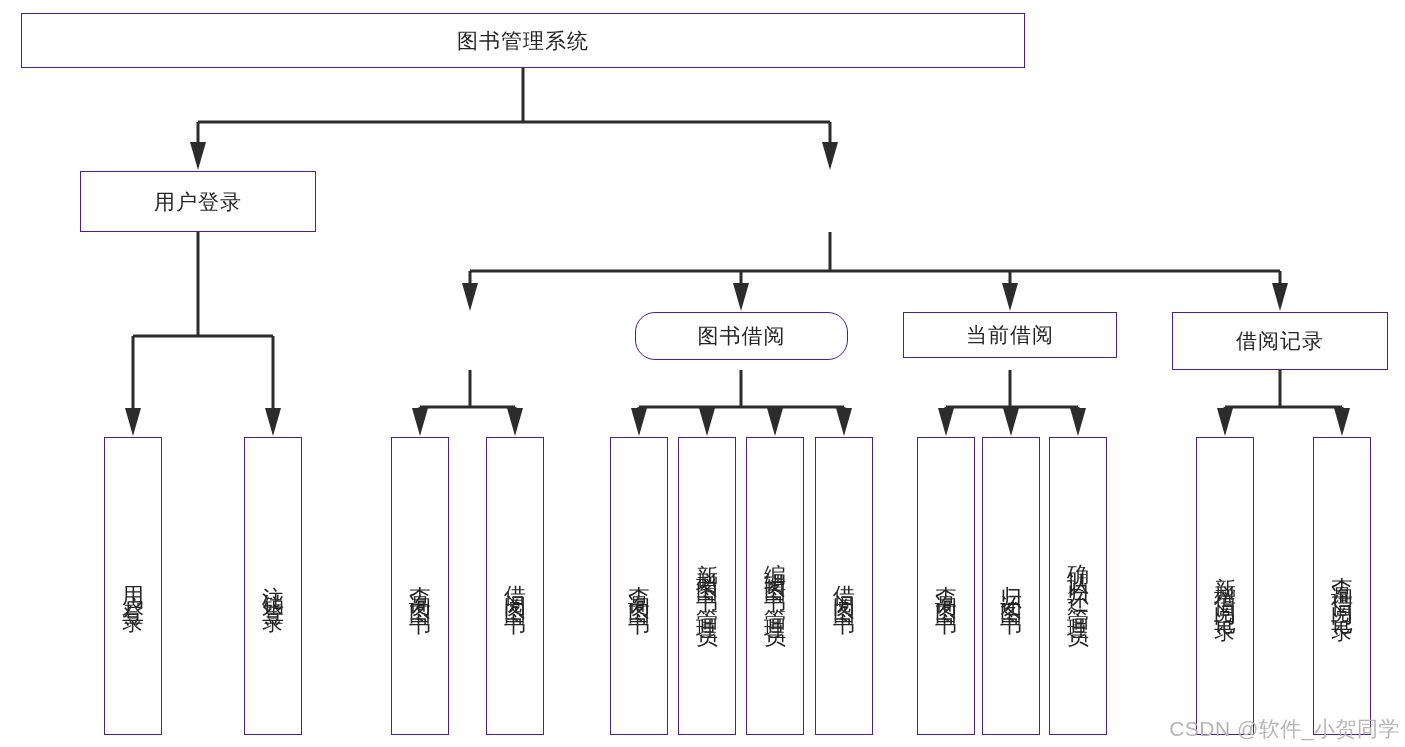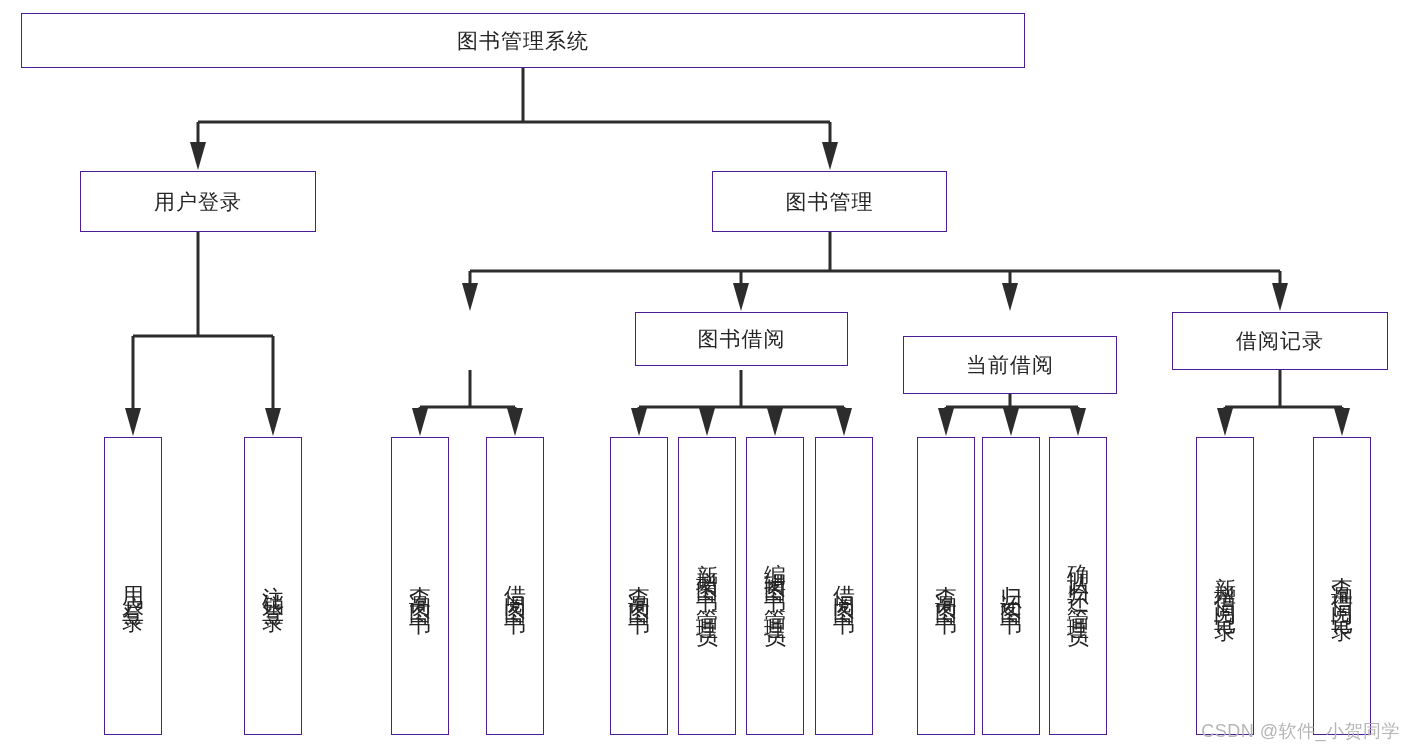--- a/index.html
+++ b/index.html
@@ -27,33 +27,33 @@
     font-size:22px;
     letter-spacing:9px;
     line-height:1;
   }
   .leaf{top:437px;width:58px;height:298px;}
 
   .n-root{left:21px;top:13px;width:1004px;height:55px;}
   .n-ulogin{left:80px;top:171px;width:236px;height:61px;}
   .n-bmgmt{left:712px;top:171px;width:235px;height:61px;}
   .n-s0{left:362px;top:312px;width:216px;height:58px;}
-  .n-s1{left:635px;top:312px;width:213px;height:54px;}
-  .n-s2{left:903px;top:312px;width:214px;height:58px;margin-top:24px;}
+  .n-s1{left:635px;top:312px;width:213px;height:48px;border-radius:20px;}
+  .n-s2{left:903px;top:312px;width:214px;height:46px;}
   .n-s3{left:1172px;top:312px;width:216px;height:58px;}
 
   .l-u0{left:104px;}.l-u1{left:244px;}
   .l-a0{left:391px;}.l-a1{left:486px;}
   .l-b0{left:610px;}.l-b1{left:678px;}.l-b2{left:746px;}.l-b3{left:815px;}
   .l-c0{left:917px;}.l-c1{left:982px;}.l-c2{left:1049px;}
   .l-d0{left:1196px;}.l-d1{left:1313px;}
 
   .watermark{
     position:absolute;right:5px;bottom:4px;
-    font-size:18px;color:#b5b5b5;letter-spacing:.5px;
+    font-size:21px;color:#b5b5b5;letter-spacing:.5px;
     z-index:5;white-space:nowrap;
   }
 </style>
 </head>
 <body>
 
 <div class="canvas">
 
   <svg class="connectors" width="1405" height="747" viewBox="0 0 1405 747" aria-hidden="true">
     <defs>
@@ -87,21 +87,20 @@
       <use href="#arrowhead" transform="translate(1011,436)"></use>
       <use href="#arrowhead" transform="translate(1078,436)"></use>
       <use href="#arrowhead" transform="translate(1225,436)"></use>
       <use href="#arrowhead" transform="translate(1342,436)"></use>
     </g>
   </svg>
 
   <div class="node h n-root">图书管理系统</div>
 
   <div class="node h n-ulogin">用户登录</div>
-  <div class="node h n-bmgmt">图书管理</div>
 
   <div class="node h n-s1">图书借阅</div>
   <div class="node h n-s2">当前借阅</div>
   <div class="node h n-s3">借阅记录</div>
 
   <div class="node v leaf l-u0">用户登录</div>
   <div class="node v leaf l-u1">注销登录</div>
 
   <div class="node v leaf l-a0">查询图书</div>
   <div class="node v leaf l-a1">借阅图书</div>

